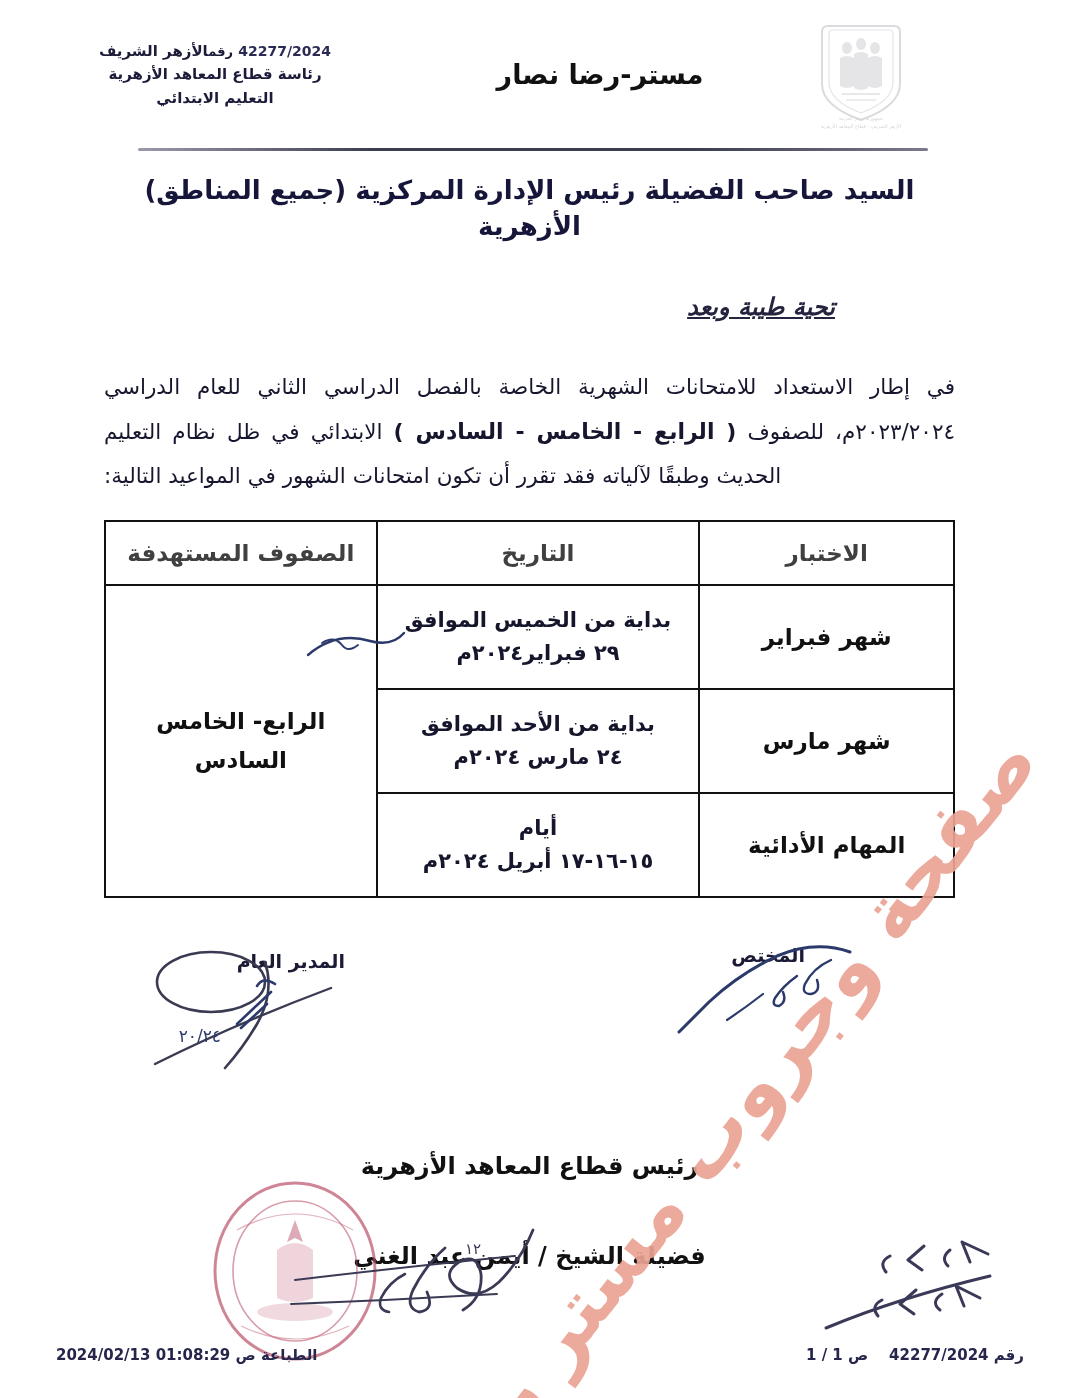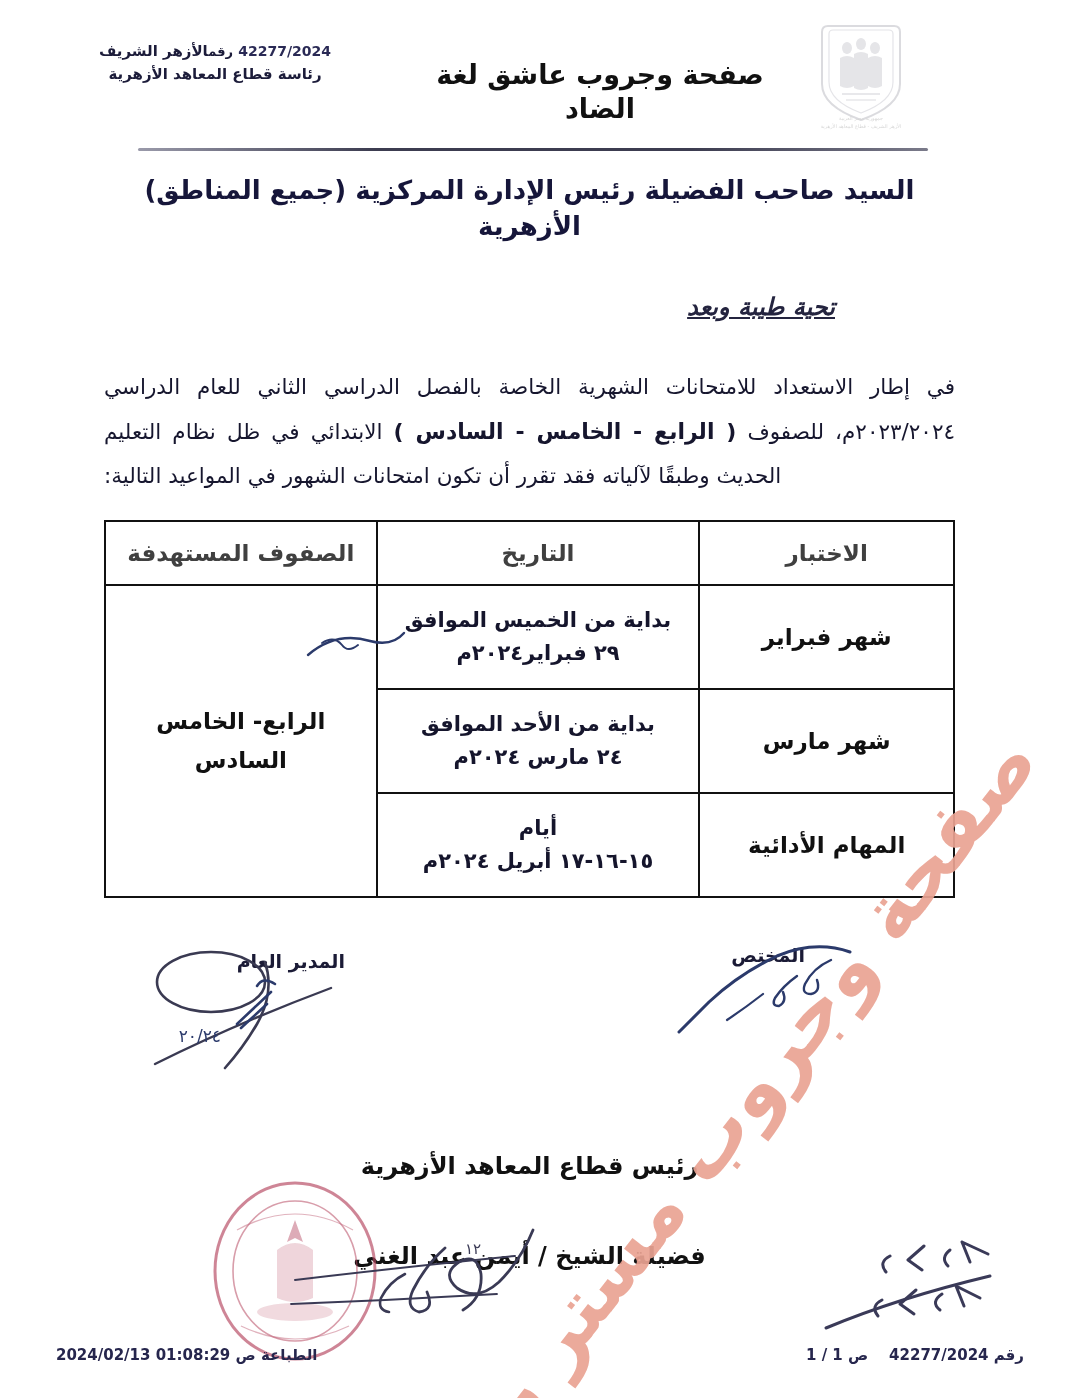--- a/index.html
+++ b/index.html
@@ -328,24 +328,25 @@
         <div>الأزهر الشريف - قطاع المعاهد الأزهرية</div>
       </div>
     </div>
 
     <div class="org-block">
       <div class="org-line1">
         <span class="doc-number">42277/2024</span>
         <span class="ref-label">رقم</span><span>الأزهر الشريف</span>
       </div>
       <div>رئاسة قطاع المعاهد الأزهرية</div>
+      <div>التعليم الابتدائي</div>
     </div>
 
     <div class="group-title">
-      <div>صفحة وجروب عاشق لغة الضاد</div>
+      <div>مستر-رضا نصار</div>
     </div>
 
     <div class="rule"></div>
   </div>
 
   <div class="content">
 
     <div class="addressee">السيد صاحب الفضيلة رئيس الإدارة المركزية (جميع المناطق) الأزهرية</div>
 
     <div class="greeting">تحية طيبة وبعد</div>

